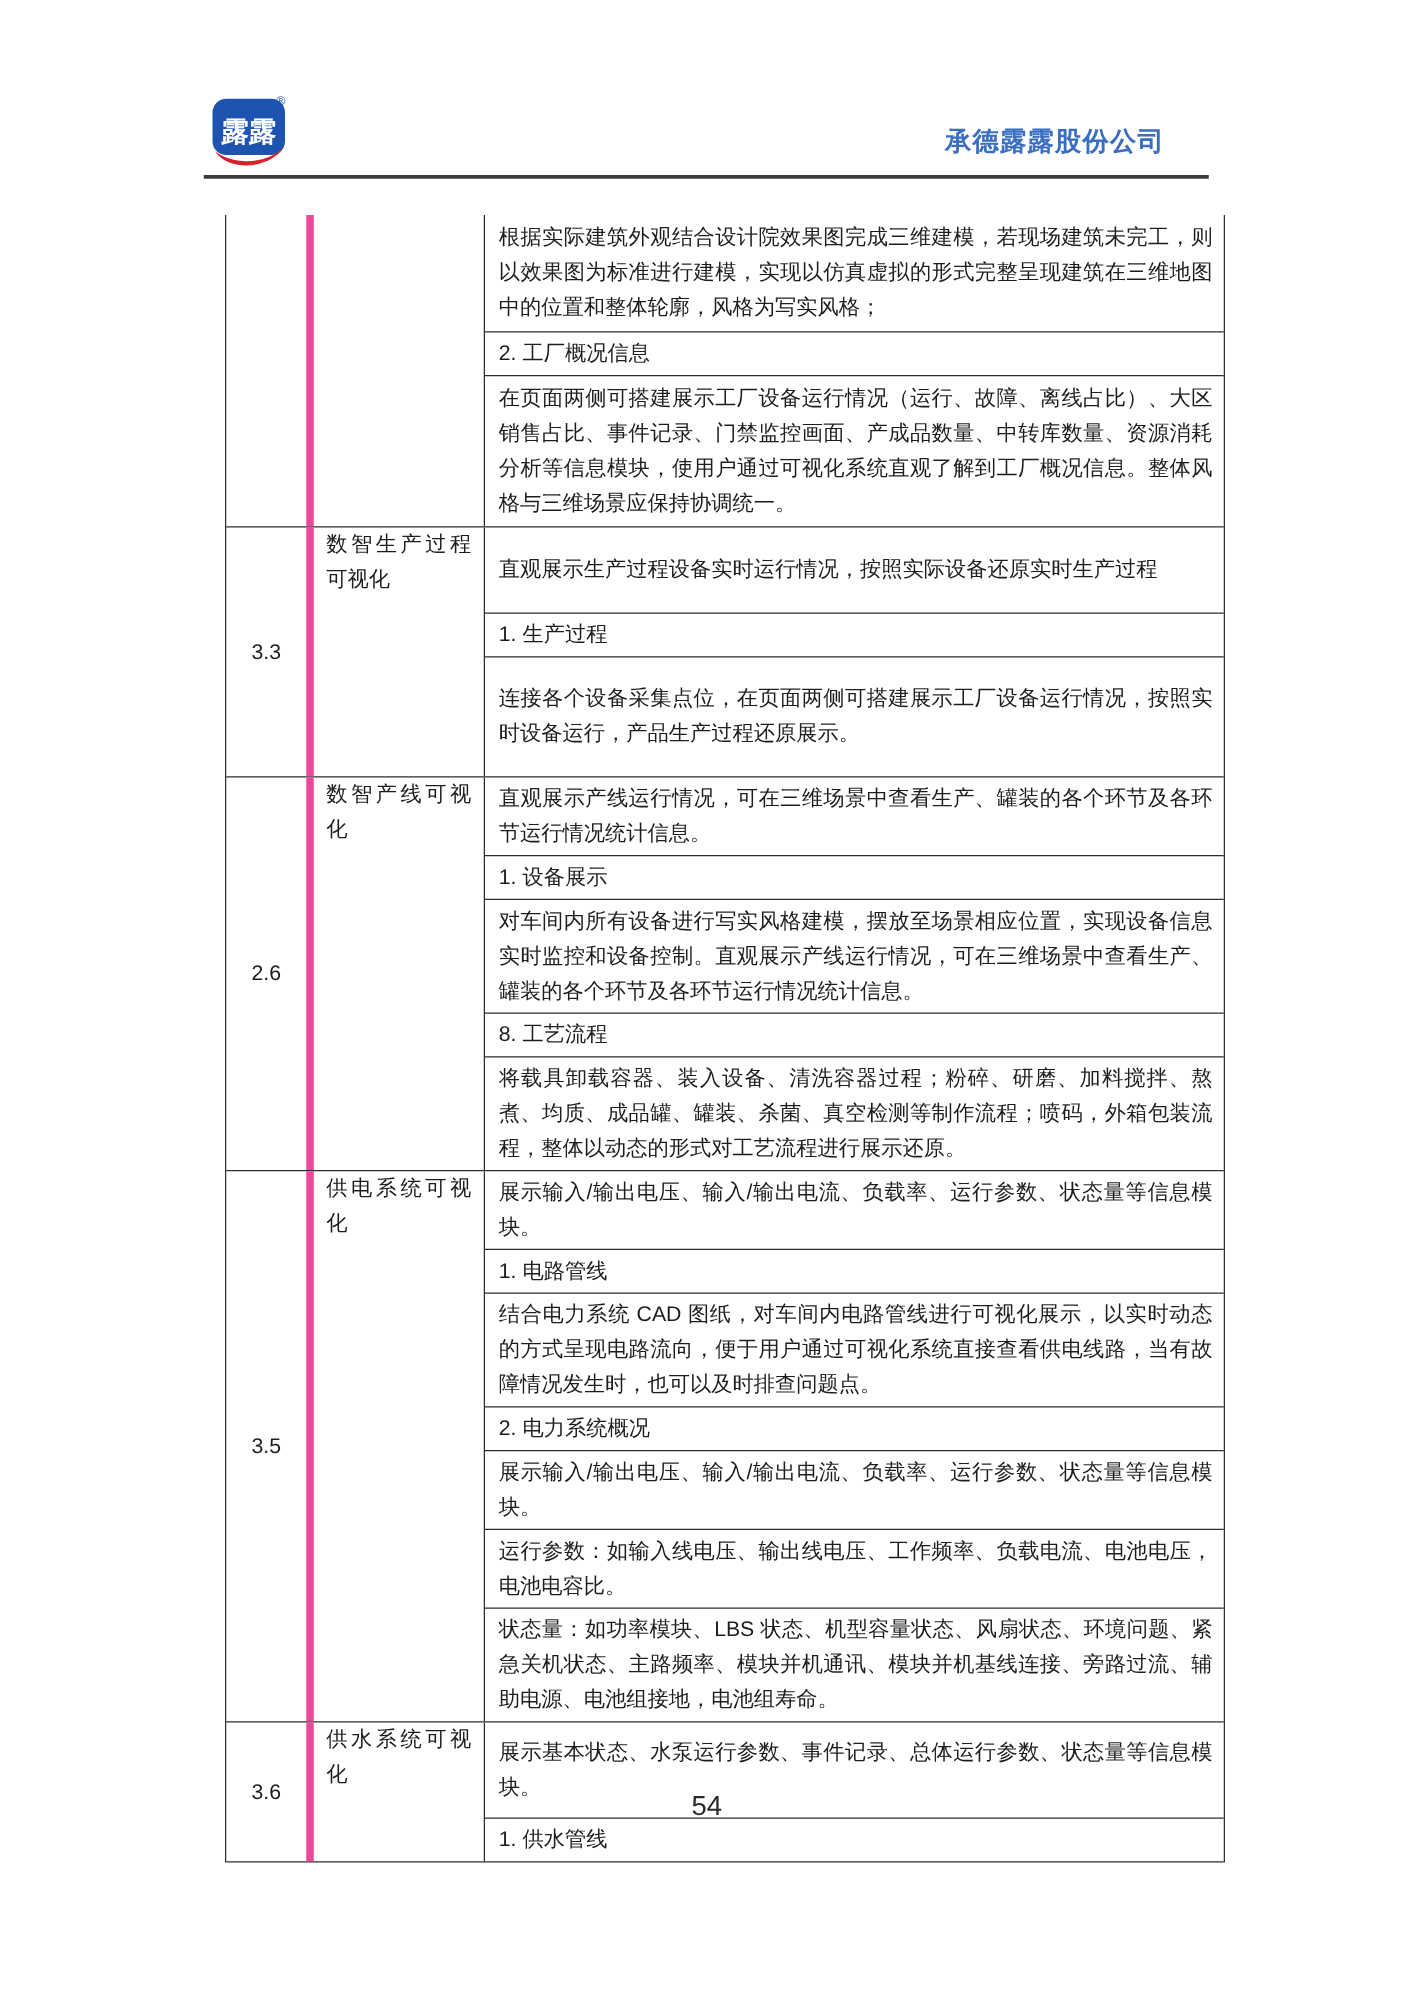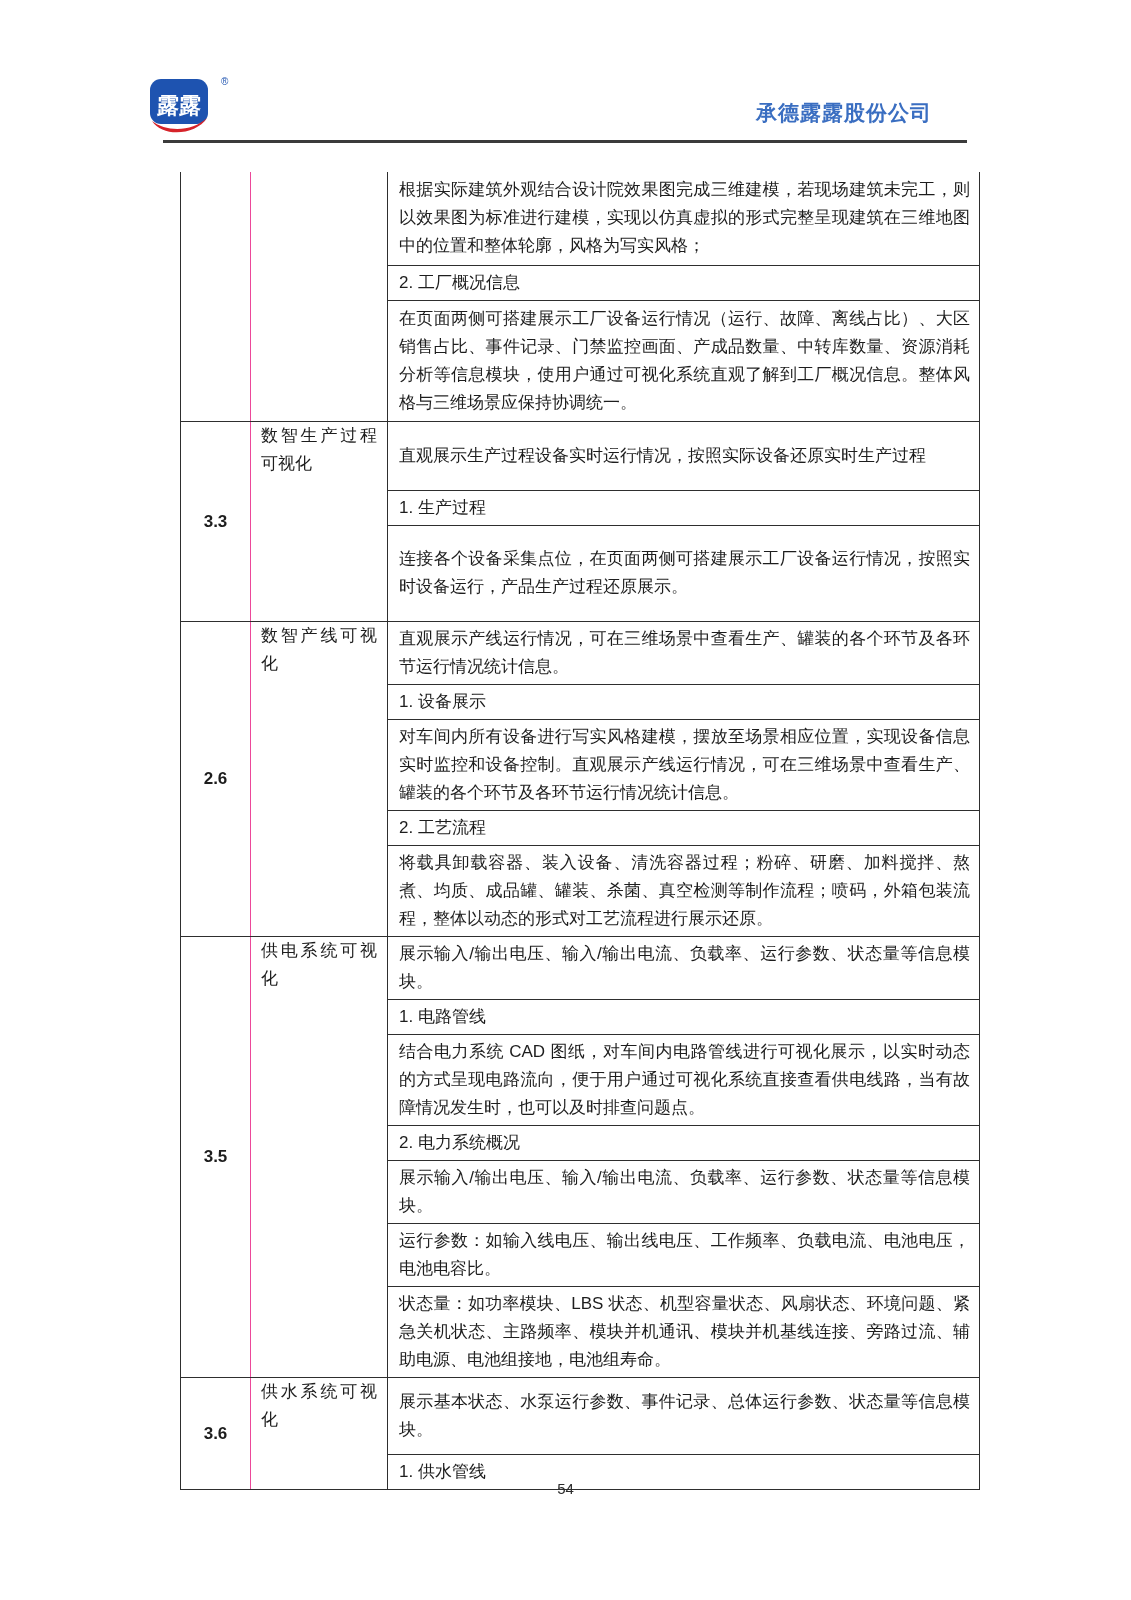--- a/index.html
+++ b/index.html
@@ -2,61 +2,61 @@
 <html><head>
 <meta charset="utf-8">
 <style>
   html,body{margin:0;padding:0;}
   body{
     width:1131px;height:1600px;position:relative;background:#ffffff;
     font-family:"Liberation Sans","DejaVu Sans",sans-serif;color:#1d1d1d;
     overflow:hidden;
   }
   
-  .header-logo{position:absolute;left:148px;top:76px;width:66px;height:66px;}
+  .header-logo{position:absolute;left:168px;top:76px;width:66px;height:66px;}
   .logo-reg{position:absolute;left:221px;top:76px;font-size:10px;color:#1e53b0;}
   .page-title{
     position:absolute;top:99px;left:0;width:932px;text-align:right;
     font-size:21px;font-weight:bold;color:#3a6ec1;letter-spacing:1px;
   }
   .header-rule{position:absolute;top:140px;left:163px;width:804px;height:3px;background:#3b3b3b;}
   
   .doc-table{
     position:absolute;left:160px;top:172px;width:800px;box-sizing:border-box;
     border-left:1px solid #2e2e2e;border-right:1px solid #2e2e2e;margin-left:20px;
   }
   .group{display:flex;border-bottom:1px solid #2e2e2e;box-sizing:border-box;}
   .group:nth-child(1){min-height:250px;}
   .group:nth-child(2){min-height:200px;}
   .group:nth-child(3){min-height:292px;}
   .group:nth-child(4){min-height:380px;}
   .group:nth-child(5){min-height:112px;}
   .cell{box-sizing:border-box;font-size:17px;line-height:28px;}
   .cell.num{
-    width:70px;flex:0 0 70px;border-right:1px solid #ec4899;
-    display:flex;align-items:center;justify-content:center;font-weight:bold;
+    width:70px;flex:0 0 70px;border-right:6px solid #ec4899;
+    display:flex;align-items:center;justify-content:center;
   }
   .cell.label{
     width:137px;flex:0 0 137px;border-right:1px solid #2e2e2e;
     display:flex;align-items:flex-start;padding:0 10px;
   }
   .cell.label > span{width:100%;text-align:justify;}
   .cell.content{flex:1 1 auto;display:flex;flex-direction:column;}
   .sub{
     box-sizing:border-box;padding:3px 9px 3px 11px;font-size:17px;line-height:28px;
     display:flex;align-items:center;
   }
   .sub + .sub{border-top:1px solid #2e2e2e;}
   .sub.para{flex:1 1 auto;}
   .sub.para > span{width:100%;text-align:justify;}
   .sub.head{flex:0 0 auto;min-height:32px;}
   
   .page-footer{
-    position:absolute;top:1480px;left:0;width:1131px;text-align:center;
-    font-size:15px;color:#2a2a2a;
+    position:absolute;top:1432px;left:0;width:1131px;text-align:center;
+    font-size:22px;color:#2a2a2a;
   }
 </style>
 </head>
 <body>
 
 <div class="header-logo">
   <svg width="66" height="66" viewBox="0 0 66 66">
     <rect x="2" y="3" width="58" height="45" rx="11" fill="#1e53b0"></rect>
     <text x="31" y="37" text-anchor="middle" font-size="22" font-weight="bold" fill="#ffffff" font-family="Liberation Serif, DejaVu Serif, serif">露露</text>
     <path d="M4 45 C 18 56, 44 56, 59 42 C 48 59, 15 62, 4 45 Z" fill="#d6232a"></path>
@@ -110,21 +110,21 @@
         <div class="sub para">
           <span>直观展示产线运行情况，可在三维场景中查看生产、罐装的各个环节及各环节运行情况统计信息。</span>
         </div>
         <div class="sub head">
           <span>1. 设备展示</span>
         </div>
         <div class="sub para">
           <span>对车间内所有设备进行写实风格建模，摆放至场景相应位置，实现设备信息实时监控和设备控制。直观展示产线运行情况，可在三维场景中查看生产、罐装的各个环节及各环节运行情况统计信息。</span>
         </div>
         <div class="sub head">
-          <span>2. 工艺流程</span>
+          <span>8. 工艺流程</span>
         </div>
         <div class="sub para">
           <span>将载具卸载容器、装入设备、清洗容器过程；粉碎、研磨、加料搅拌、熬煮、均质、成品罐、罐装、杀菌、真空检测等制作流程；喷码，外箱包装流程，整体以动态的形式对工艺流程进行展示还原。</span>
         </div>
       </div>
     </div>
     <div class="group">
       <div class="cell num">3.5</div>
       <div class="cell label">
         <span>供电系统可视化</span>

